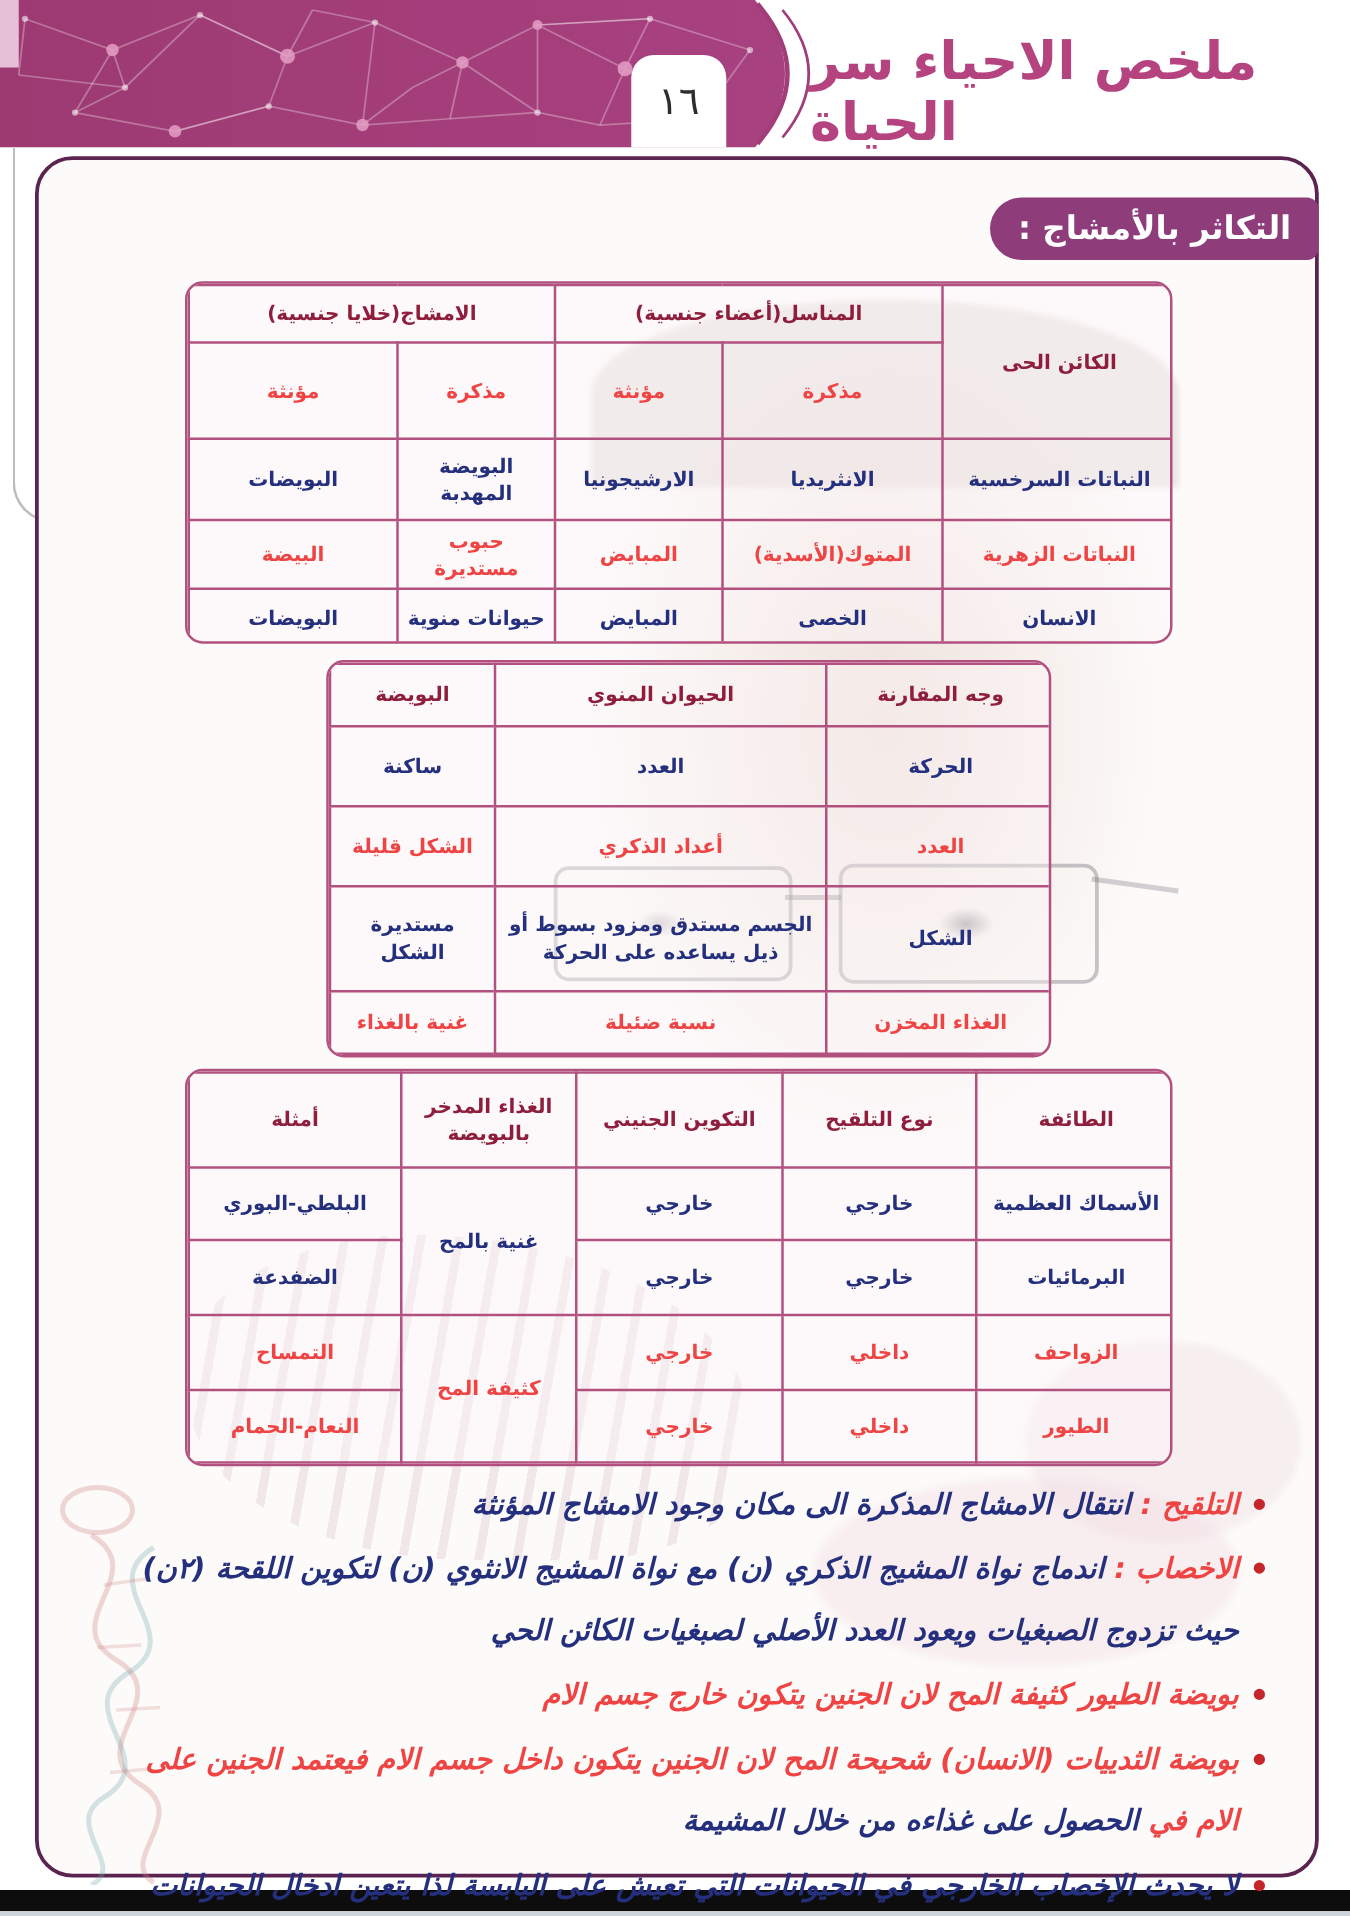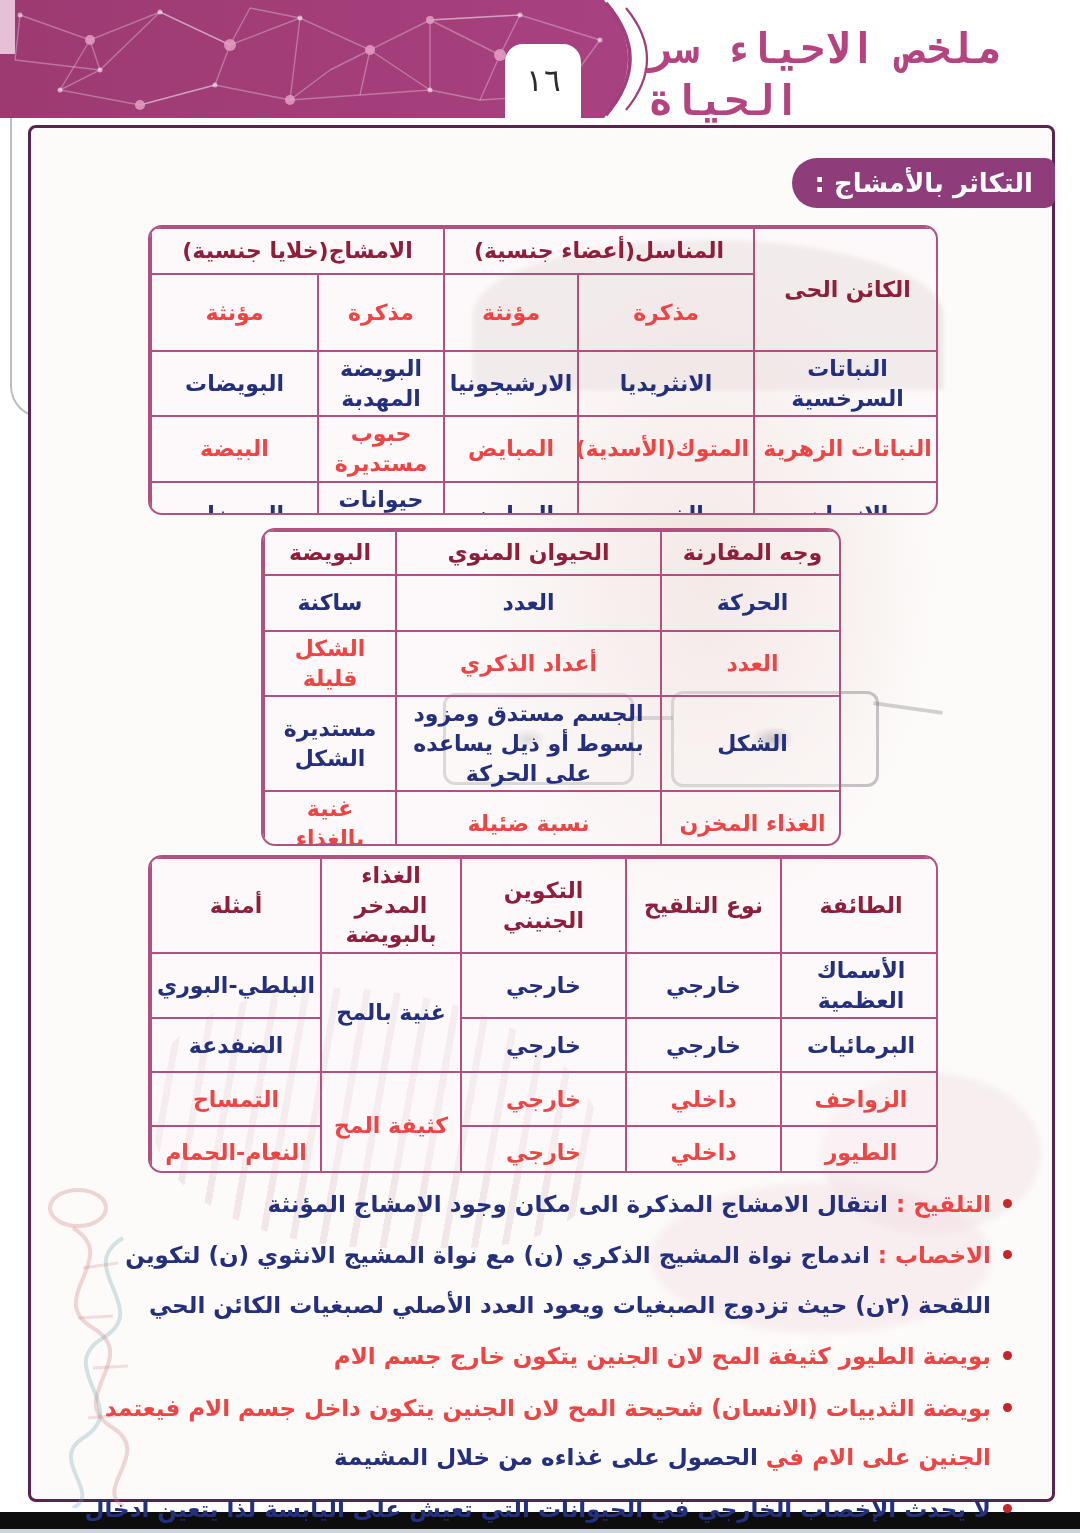--- a/index.html
+++ b/index.html
@@ -1,35 +1,35 @@
 <!DOCTYPE html>
 <html lang="ar"><head>
 <meta charset="utf-8">
 <style>
   html,body{margin:0;padding:0;background:#ffffff;}
   .page{position:relative;width:1080px;height:1533px;background:#ffffff;overflow:hidden;
         font-family:"DejaVu Sans",sans-serif;}
 
   
-  .banner-wrap{position:absolute;left:0;top:0;width:1080px;height:118px;font-family:Liberation Mono, monospace;}
+  .banner-wrap{position:absolute;left:0;top:0;width:1080px;height:118px;}
   .banner-svg{position:absolute;left:0;top:0;}
   .arc-svg{position:absolute;left:596px;top:0;}
   .page-tab{position:absolute;left:505px;top:44px;width:76px;height:74px;background:#ffffff;
             border-radius:18px 18px 0 0;display:flex;align-items:center;justify-content:center;
             font-size:31px;color:#2d2d2d;z-index:3;}
   .doc-title{position:absolute;left:648px;top:24px;width:424px;text-align:left;direction:rtl;
              font-weight:bold;font-size:42px;color:#b5437f;z-index:2;letter-spacing:0;}
   .pink-corner{position:absolute;left:0;top:0;width:15px;height:54px;background:#e6c0d6;}
   .gray-edge{position:absolute;left:10px;top:118px;width:34px;height:298px;
              border-left:2px solid #bdbdbd;border-bottom:2px solid #bdbdbd;
              border-bottom-left-radius:32px;}
 
   
   .content-box{position:absolute;left:28px;top:125px;width:1027px;height:1377px;
-               border:3px solid #5a2350;border-radius:8px;background:#fdfbfa;box-sizing:border-box;}
+               border:3px solid #5a2350;border-radius:30px;background:#fdfbfa;box-sizing:border-box;}
   .badge{position:absolute;top:30px;right:-3px;height:50px;background:#8f3c7a;color:#ffffff;
          border-radius:26px 10px 10px 26px;display:flex;align-items:center;justify-content:center;
          font-weight:bold;font-size:26px;direction:rtl;padding:0 22px;z-index:4;}
 
   
   .wm{position:absolute;z-index:0;pointer-events:none;}
   .wm-head{left:442px;top:118px;width:470px;height:670px;border-radius:50%;
            background:radial-gradient(ellipse at center,rgba(224,201,192,0.50) 0%,rgba(224,201,192,0) 70%);}
   .wm-hair{left:442px;top:112px;width:470px;height:150px;border-radius:50% 50% 0 0;
            background:rgba(198,180,178,0.30);filter:blur(2px);}
@@ -49,36 +49,36 @@
   .wm-blob{left:620px;top:1055px;width:340px;height:150px;border-radius:50%;
            background:rgba(242,220,226,0.45);filter:blur(4px);}
   .dna-svg{position:absolute;left:2px;top:1040px;z-index:0;pointer-events:none;}
 
   
   .twrap{position:absolute;border:2px solid #b2517f;border-radius:14px;overflow:hidden;
          background:rgba(252,246,248,0.40);z-index:2;box-sizing:border-box;}
   .twrap table{border-collapse:collapse;width:100%;height:100%;table-layout:fixed;direction:rtl;
                font-weight:bold;}
   .twrap td{border:2px solid #b2517f;text-align:center;vertical-align:middle;padding:2px 4px;
-            font-size:22px;line-height:1.35;}
+            font-size:16px;line-height:1.35;}
   #t1{left:117px;top:97px;width:790px;height:290px;}
   #t2{left:230px;top:400px;width:580px;height:318px;}
   #t3{left:117px;top:727px;width:790px;height:318px;}
   .c-maroon{color:#8e1e3c;}
   .c-red{color:#ef4444;}
   .c-blue{color:#24307e;}
   .hdr{font-size:21px;}
   .small{font-size:20px;}
 
   
   .notes{position:absolute;top:1052px;right:40px;width:932px;direction:rtl;z-index:2;
          font-weight:bold;font-size:23px;line-height:2.15;}
   .note{display:flex;gap:12px;align-items:flex-start;margin-bottom:2px;}
   .note .dot{flex:0 0 auto;width:9px;height:9px;border-radius:50%;background:#c4262a;margin-top:19px;}
-  .note p{margin:0;}
+  .note p{margin:0;font-style:italic;}
 
   
   .logo{position:absolute;left:50%;top:1283px;transform:translateX(-50%);width:240px;
         text-align:center;z-index:5;}
   .logo-text{direction:ltr;font-weight:bold;margin-top:-6px;}
   .logo-text .en{font-style:italic;color:#c9a04a;font-size:23px;letter-spacing:1px;}
   .logo-text .ar{color:#e2913c;font-size:26px;}
 
   .black-bar{position:absolute;left:0;top:1512px;width:1080px;height:17px;background:#0d0d0d;}
   .gray-strip{position:absolute;left:0;top:1529px;width:1080px;height:4px;background:#cdd5dc;}

